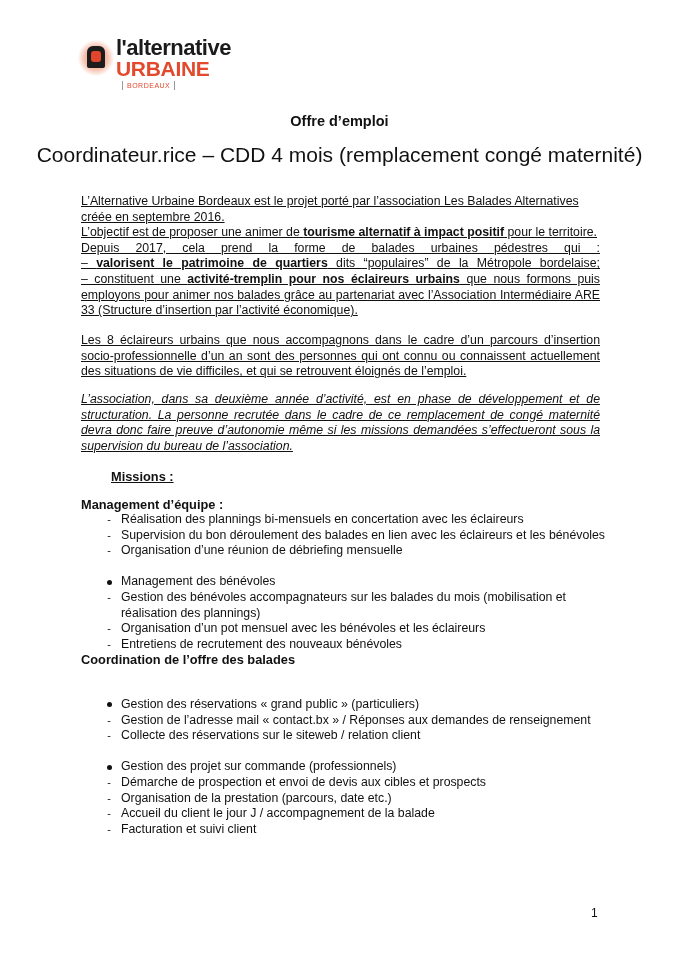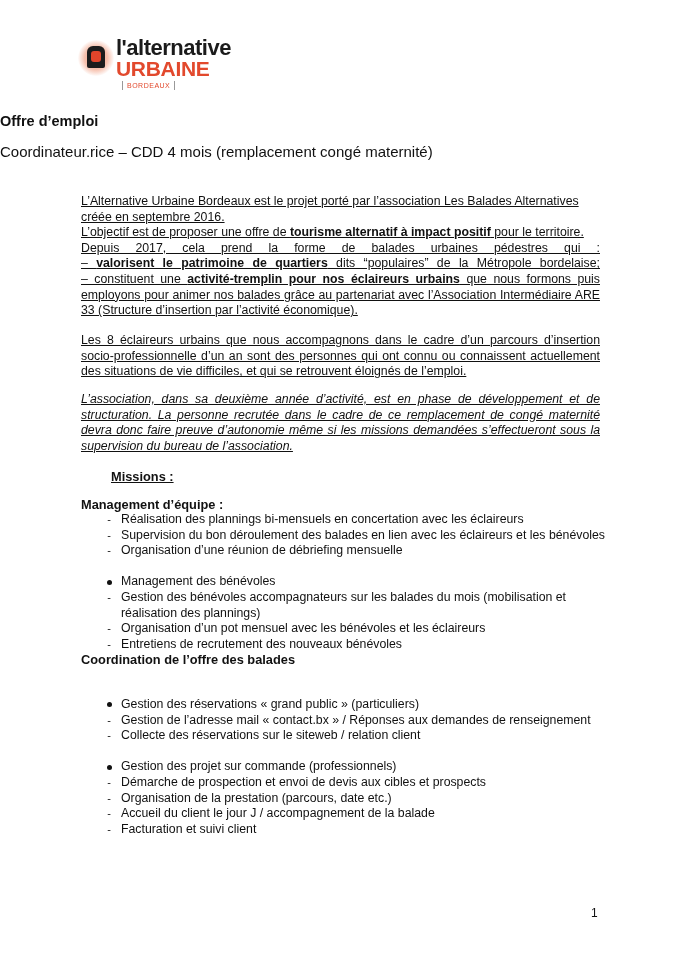--- a/index.html
+++ b/index.html
@@ -14,23 +14,23 @@
   .logo .lamp-body { position:absolute; left:9px; top:10px; width:18px; height:22px; background:#1c1c1c;
                      border-radius:6px 6px 2px 2px; }
   .logo .lamp-light { position:absolute; left:13px; top:15px; width:10px; height:11px; background:#e1452b; border-radius:3px; }
   .logo .line1 { position:absolute; left:38px; top:0px; font-size:22px; font-weight:bold; color:#1b1b1b;
                  letter-spacing:-0.5px; line-height:24px; white-space:nowrap; }
   .logo .line2 { position:absolute; left:38px; top:22px; font-size:21px; font-weight:bold; color:#e2492d;
                  letter-spacing:-0.3px; line-height:22px; white-space:nowrap; }
   .logo .line3 { position:absolute; left:44px; top:45px; font-size:7px; color:#e2492d; letter-spacing:0.5px;
                  border-left:1px solid #999; border-right:1px solid #999; padding:0 4px; line-height:9px; }
 
-  .title { position:absolute; left:0; width:679px; font-size:14.5px; }
+  .title { position:absolute; left:0; width:679px; text-align:center; font-size:14.5px; }
   .title.main { top:113px; font-weight:bold; }
-  .title.sub { top:143px; font-size:15px; }
+  .title.sub { top:143px; font-size:21px; }
 
   .text { position:absolute; left:81px; width:519px; font-size:12.3px; line-height:15.6px;text-decoration:underline; }
   .justify { text-align:justify; }
   .it { font-style:italic; }
   b { font-weight:bold; }
 
   .heading { position:absolute; left:81px; font-size:12.8px; font-weight:bold; }
   .heading.u { text-decoration:underline;padding-left:30px; }
 
   .list { position:absolute; left:81px; width:530px; font-size:12.3px; line-height:15.6px; }
@@ -55,21 +55,21 @@
     <div class="line2">URBAINE</div>
     <div class="line3">BORDEAUX</div>
   </div>
 
   <div class="title main">Offre d’emploi</div>
   <div class="title sub">Coordinateur.rice – CDD 4 mois (remplacement congé maternité)</div>
 
   <div class="text justify" style="top:194px;">
     <div style="text-align:left;">L’Alternative Urbaine Bordeaux est le projet porté par l’association Les Balades Alternatives créée en septembre 2016.</div>
     <div>
-      <span>L’objectif est de proposer une offre de </span><b>tourisme alternatif à impact positif</b><span> pour le territoire.</span>
+      <span>L’objectif est de proposer une animer de </span><b>tourisme alternatif à impact positif</b><span> pour le territoire.</span>
     </div>
     <div style="text-align:justify; text-align-last:justify;">Depuis 2017, cela prend la forme de balades urbaines pédestres qui :</div>
     <div style="text-align:justify; text-align-last:justify;">
       <span>– </span><b>valorisent le patrimoine de quartiers</b><span> dits “populaires” de la Métropole bordelaise;</span>
     </div>
     <div>
       <span>– constituent une </span><b>activité-tremplin pour nos éclaireurs urbains</b><span> que nous formons puis employons pour animer nos balades grâce au partenariat avec l’Association Intermédiaire ARE 33 (Structure d’insertion par l’activité économique).</span>
     </div>
   </div>
 

